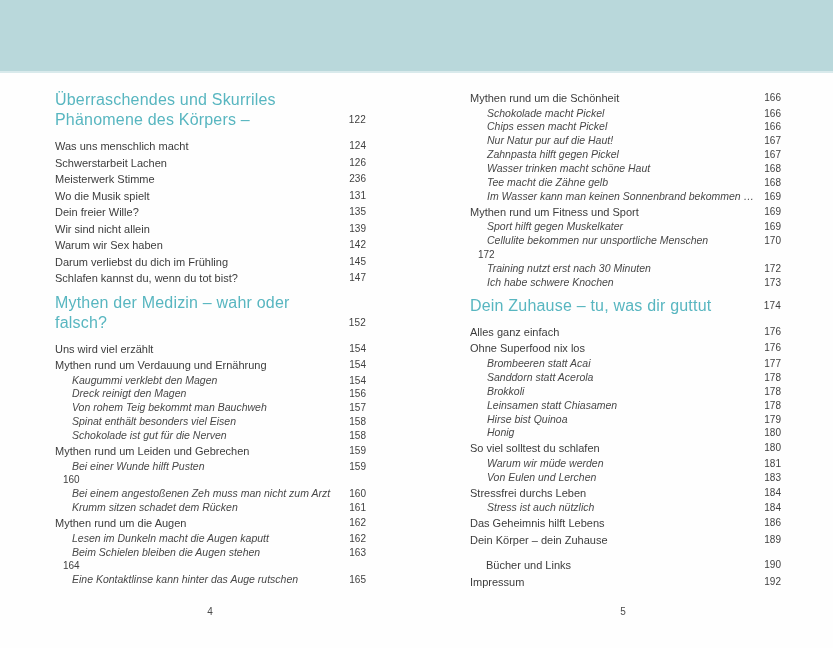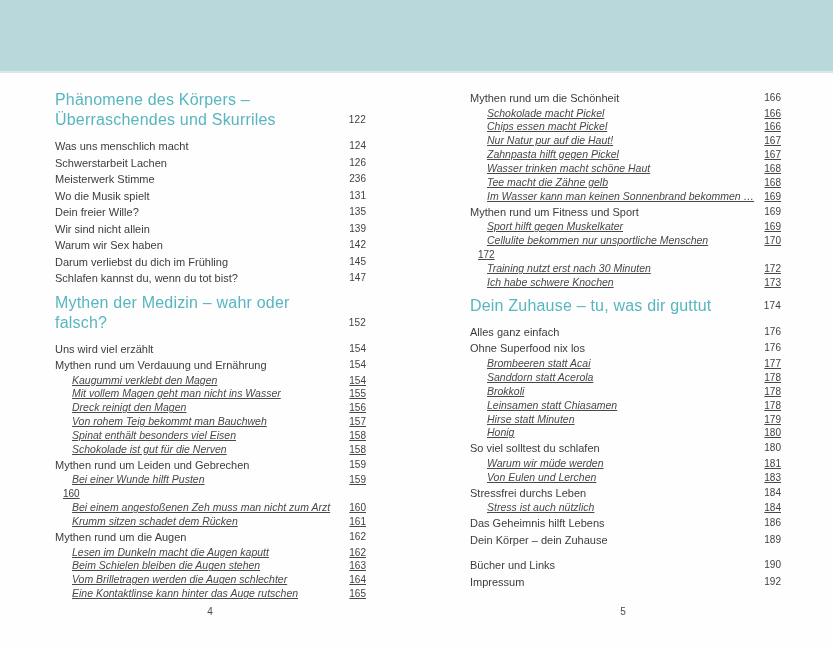--- a/index.html
+++ b/index.html
@@ -48,33 +48,32 @@
     font-size: 11px;
     line-height: 16.5px;
     color: var(--text);
     gap: 25px;
   }
   .row.sub {
     font-size: 10.5px;
     line-height: 13.9px;
     font-style: italic;
     color: var(--subtext);
-    text-decoration: underline;
   }
   .row.sub .label { padding-left: 17px; }
 
   .row.heading {
     font-size: 16px;
     line-height: 20px;
     color: var(--accent);
     letter-spacing: 0.2px;
     margin: 6px 0 8px 0;
   }
   .row.heading:first-child { margin-top: 0; }
-  .row.gap-before { margin-top: 9px; }
+  .row.gap-before { margin-top: 9px; margin-left: 16px; }
 
   .folio {
     position: absolute;
     top: 606px;
     width: 40px;
     text-align: center;
     font-size: 10px;
     color: #4a4a4a;
   }
   .folio-left  { left: 190px; }
@@ -82,22 +81,22 @@
 </style>
 </head>
 <body>
 
 <div class="page-spread">
   <div class="header-band"></div>
 
   <div class="toc-col toc-col-left">
       <div class="row heading">
         <div class="label">
+          <div>Überraschendes und Skurriles</div>
           <div>Phänomene des Körpers –</div>
-          <div>Überraschendes und Skurriles</div>
         </div>
         <span class="page">122</span>
       </div>
       <div class="row main">
         <div class="label">Was uns menschlich macht</div>
         <span class="page">124</span>
       </div>
       <div class="row main">
         <div class="label">Schwerstarbeit Lachen</div>
         <span class="page">126</span>
@@ -142,24 +141,20 @@
       </div>
       <div class="row main">
         <div class="label">Mythen rund um Verdauung und Ernährung</div>
         <span class="page">154</span>
       </div>
       <div class="row sub">
         <div class="label">Kaugummi verklebt den Magen</div>
         <span class="page">154</span>
       </div>
       <div class="row sub">
-        <div class="label">Mit vollem Magen geht man nicht ins Wasser</div>
-        <span class="page">155</span>
-      </div>
-      <div class="row sub">
         <div class="label">Dreck reinigt den Magen</div>
         <span class="page">156</span>
       </div>
       <div class="row sub">
         <div class="label">Von rohem Teig bekommt man Bauchweh</div>
         <span class="page">157</span>
       </div>
       <div class="row sub">
         <div class="label">Spinat enthält besonders viel Eisen</div>
         <span class="page">158</span>
@@ -193,21 +188,20 @@
       </div>
       <div class="row sub">
         <div class="label">Lesen im Dunkeln macht die Augen kaputt</div>
         <span class="page">162</span>
       </div>
       <div class="row sub">
         <div class="label">Beim Schielen bleiben die Augen stehen</div>
         <span class="page">163</span>
       </div>
       <div class="row sub">
-        <div class="label">Vom Brilletragen werden die Augen schlechter</div>
         <span class="page">164</span>
       </div>
       <div class="row sub">
         <div class="label">Eine Kontaktlinse kann hinter das Auge rutschen</div>
         <span class="page">165</span>
       </div>
     </div>
   <div class="toc-col toc-col-right">
       <div class="row main">
         <div class="label">Mythen rund um die Schönheit</div>
@@ -288,21 +282,21 @@
       </div>
       <div class="row sub">
         <div class="label">Brokkoli</div>
         <span class="page">178</span>
       </div>
       <div class="row sub">
         <div class="label">Leinsamen statt Chiasamen</div>
         <span class="page">178</span>
       </div>
       <div class="row sub">
-        <div class="label">Hirse statt Minuten</div>
+        <div class="label">Hirse bist Quinoa</div>
         <span class="page">179</span>
       </div>
       <div class="row sub">
         <div class="label">Honig</div>
         <span class="page">180</span>
       </div>
       <div class="row main">
         <div class="label">So viel solltest du schlafen</div>
         <span class="page">180</span>
       </div>

